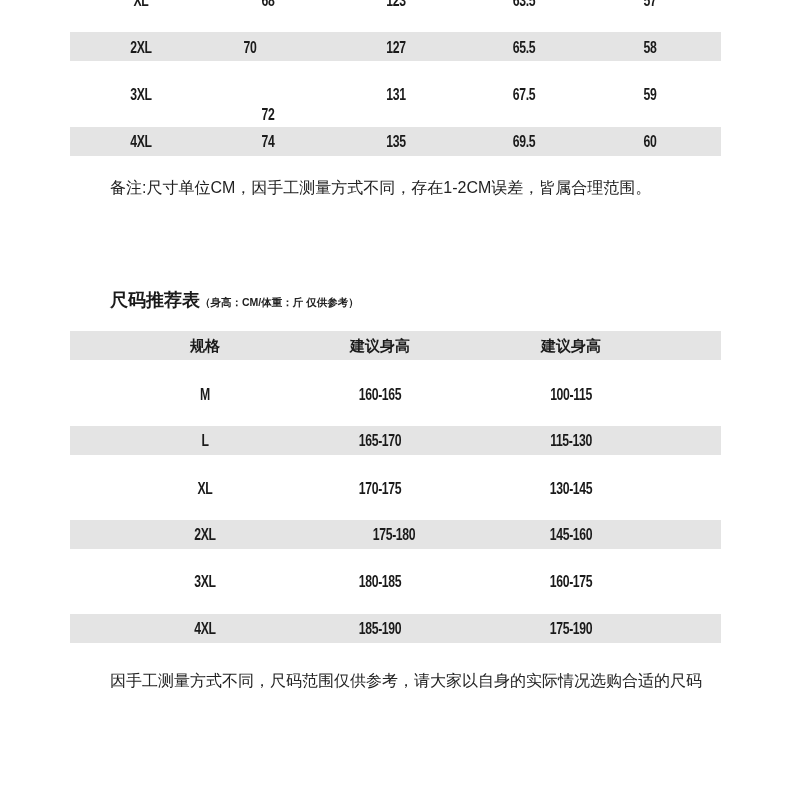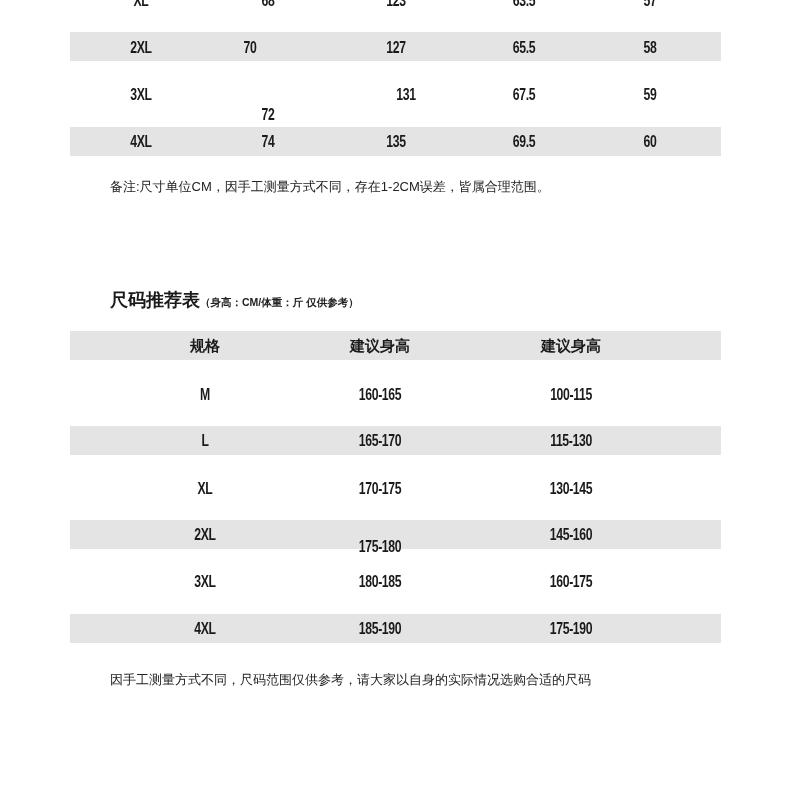--- a/index.html
+++ b/index.html
@@ -6,21 +6,21 @@
     body { width: 790px; height: 790px; position: relative; overflow: hidden;
            font-family: "Liberation Sans", "DejaVu Sans", sans-serif; color: #1a1a1a; }
     .band { position: absolute; left: 70px; width: 651px; height: 29px; background: #e4e4e4; }
     .row { position: absolute; left: 70px; width: 651px; height: 29px; }
     .cell { position: absolute; top: 0; height: 29px; line-height: 29px; transform: translateX(-50%);
             font-family: "Liberation Sans Narrow", "Liberation Sans", sans-serif; font-weight: bold;
             font-size: 17px; letter-spacing: -0.5px; white-space: nowrap; transform-origin: center;
     }
     .cell span { display: inline-block; transform: scaleX(0.72); }
     .hdr .cell span { transform: none; font-size: 15px; letter-spacing: 0; }
-    .note { position: absolute; left: 110px; font-size: 13px; color: #222; white-space: nowrap; text-align: right; }
+    .note { position: absolute; left: 110px; font-size: 16px; color: #222; white-space: nowrap; text-align: right; }
     .title { position: absolute; left: 110px; top: 288px; white-space: nowrap; }
     .title .main { font-size: 18px; font-weight: bold; color: #1a1a1a; }
     .title .sub { font-size: 10.5px; font-weight: bold; color: #222; }
   </style>
 </head>
 <body>
 
 <div>
   <div class="band" style="top:32px;"></div>
   <div class="band" style="top:127px;"></div>
@@ -35,21 +35,21 @@
   <div class="row" style="top:33px;">
     <div class="cell" style="left:71px;"><span>2XL</span></div>
     <div class="cell" style="left:180px;"><span>70</span></div>
     <div class="cell" style="left:326px;"><span>127</span></div>
     <div class="cell" style="left:454px;"><span>65.5</span></div>
     <div class="cell" style="left:580px;"><span>58</span></div>
   </div>
   <div class="row" style="top:80px;">
     <div class="cell" style="left:71px;"><span>3XL</span></div>
     <div class="cell" style="left:198px;margin-top:20px;"><span>72</span></div>
-    <div class="cell" style="left:336px;"><span>131</span></div>
+    <div class="cell" style="left:326px;"><span>131</span></div>
     <div class="cell" style="left:454px;"><span>67.5</span></div>
     <div class="cell" style="left:580px;"><span>59</span></div>
   </div>
   <div class="row" style="top:127px;">
     <div class="cell" style="left:71px;"><span>4XL</span></div>
     <div class="cell" style="left:198px;"><span>74</span></div>
     <div class="cell" style="left:326px;"><span>135</span></div>
     <div class="cell" style="left:454px;"><span>69.5</span></div>
     <div class="cell" style="left:580px;"><span>60</span></div>
   </div>
@@ -83,21 +83,21 @@
     <div class="cell" style="left:310px;"><span>165-170</span></div>
     <div class="cell" style="left:501px;"><span>115-130</span></div>
   </div>
   <div class="row" style="top:474px;">
     <div class="cell" style="left:135px;"><span>XL</span></div>
     <div class="cell" style="left:310px;"><span>170-175</span></div>
     <div class="cell" style="left:501px;"><span>130-145</span></div>
   </div>
   <div class="row" style="top:520px;">
     <div class="cell" style="left:135px;"><span>2XL</span></div>
-    <div class="cell" style="left:310px;margin-top:12px;"><span>175-180</span></div>
+    <div class="cell" style="left:324px;"><span>175-180</span></div>
     <div class="cell" style="left:501px;"><span>145-160</span></div>
   </div>
   <div class="row" style="top:567px;">
     <div class="cell" style="left:135px;"><span>3XL</span></div>
     <div class="cell" style="left:310px;"><span>180-185</span></div>
     <div class="cell" style="left:501px;"><span>160-175</span></div>
   </div>
   <div class="row" style="top:614px;">
     <div class="cell" style="left:135px;"><span>4XL</span></div>
     <div class="cell" style="left:310px;"><span>185-190</span></div>

